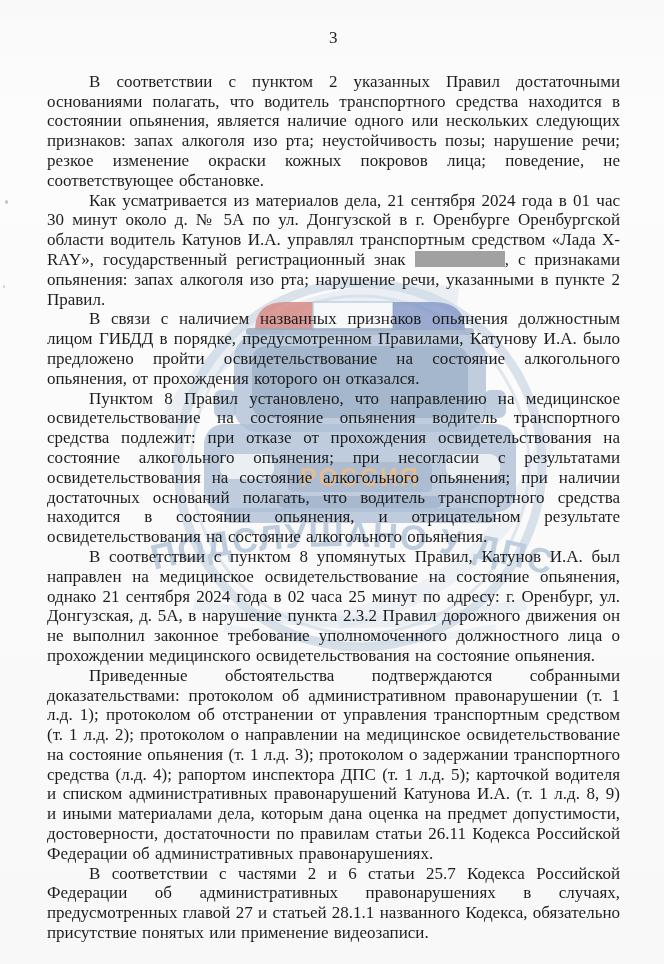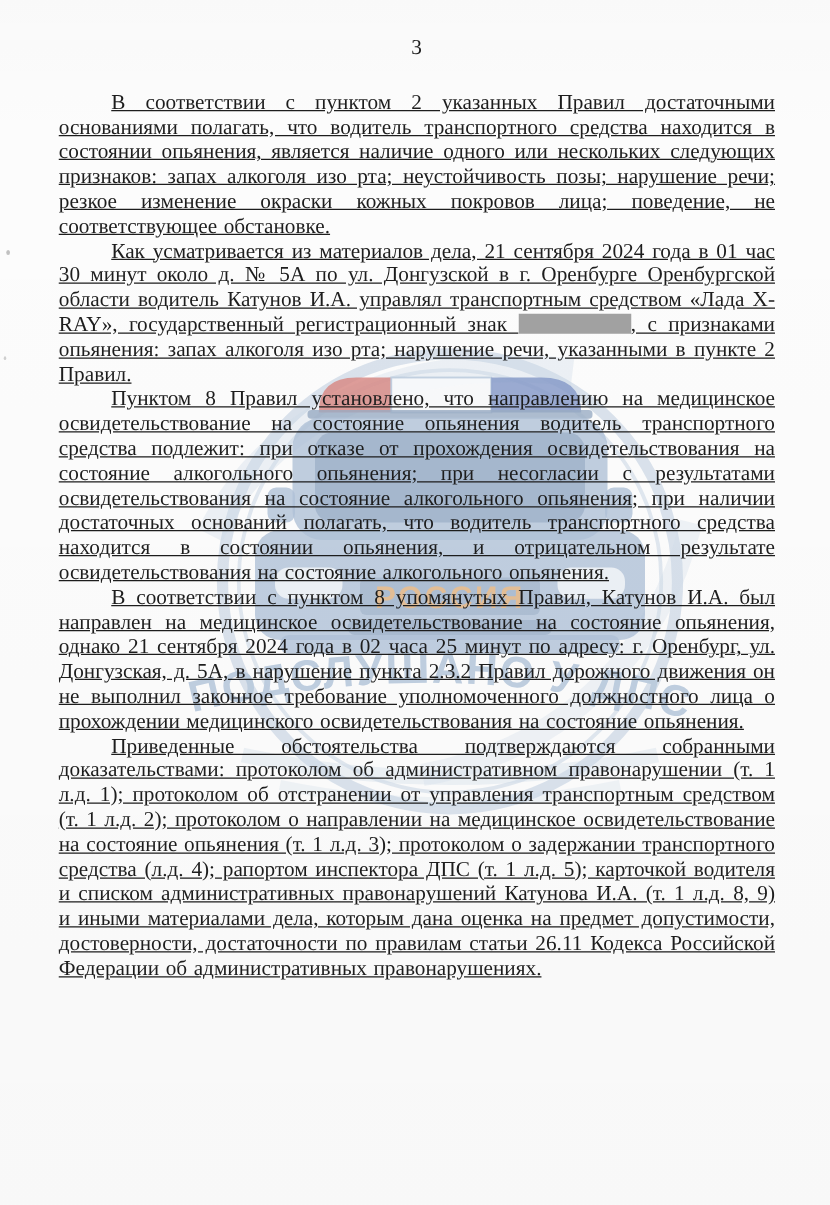--- a/index.html
+++ b/index.html
@@ -45,21 +45,20 @@
   .page-num {
     text-align: center;
     margin-bottom: 24px;
     letter-spacing: .5px;
   }
   .doc p {
     text-indent: 42px;
     text-align: justify;
     text-align-last: left;
     word-spacing: 1px;
-    text-decoration: underline;
   }
   .redact {
     display: inline-block;
     width: 90px; height: 16px;
     background: #a1a1a1;
     vertical-align: -2px;
   }
 </style>
 </head>
 <body>
@@ -113,20 +112,22 @@
   </svg>
 </div>
 
 <div class="doc">
   <div class="page-num">3</div>
 
   <p>В соответствии с пунктом 2 указанных Правил достаточными основаниями полагать, что водитель транспортного средства находится в состоянии опьянения, является наличие одного или нескольких следующих признаков: запах алкоголя изо рта; неустойчивость позы; нарушение речи; резкое изменение окраски кожных покровов лица; поведение, не соответствующее обстановке.</p>
 
   <p><span>Как усматривается из материалов дела, 21 сентября 2024 года в 01 час 30 минут около д. № 5А по ул. Донгузской в г. Оренбурге Оренбургской области водитель Катунов И.А. управлял транспортным средством «Лада X-RAY», государственный регистрационный знак </span><span class="redact"></span><span>, с признаками опьянения: запах алкоголя изо рта; нарушение речи, указанными в пункте 2 Правил.</span></p>
 
+  <p>В связи с наличием названных признаков опьянения должностным лицом ГИБДД в порядке, предусмотренном Правилами, Катунову И.А. было предложено пройти освидетельствование на состояние алкогольного опьянения, от прохождения которого он отказался.</p>
 
   <p>Пунктом 8 Правил установлено, что направлению на медицинское освидетельствование на состояние опьянения водитель транспортного средства подлежит: при отказе от прохождения освидетельствования на состояние алкогольного опьянения; при несогласии с результатами освидетельствования на состояние алкогольного опьянения; при наличии достаточных оснований полагать, что водитель транспортного средства находится в состоянии опьянения, и отрицательном результате освидетельствования на состояние алкогольного опьянения.</p>
 
   <p>В соответствии с пунктом 8 упомянутых Правил, Катунов И.А. был направлен на медицинское освидетельствование на состояние опьянения, однако 21 сентября 2024 года в 02 часа 25 минут по адресу: г. Оренбург, ул. Донгузская, д. 5А, в нарушение пункта 2.3.2 Правил дорожного движения он не выполнил законное требование уполномоченного должностного лица о прохождении медицинского освидетельствования на состояние опьянения.</p>
 
   <p>Приведенные обстоятельства подтверждаются собранными доказательствами: протоколом об административном правонарушении (т. 1 л.д. 1); протоколом об отстранении от управления транспортным средством (т. 1 л.д. 2); протоколом о направлении на медицинское освидетельствование на состояние опьянения (т. 1 л.д. 3); протоколом о задержании транспортного средства (л.д. 4); рапортом инспектора ДПС (т. 1 л.д. 5); карточкой водителя и списком административных правонарушений Катунова И.А. (т. 1 л.д. 8, 9) и иными материалами дела, которым дана оценка на предмет допустимости, достоверности, достаточности по правилам статьи 26.11 Кодекса Российской Федерации об административных правонарушениях.</p>
 
+  <p>В соответствии с частями 2 и 6 статьи 25.7 Кодекса Российской Федерации об административных правонарушениях в случаях, предусмотренных главой 27 и статьей 28.1.1 названного Кодекса, обязательно присутствие понятых или применение видеозаписи.</p>
 </div>
 
 </body></html>

